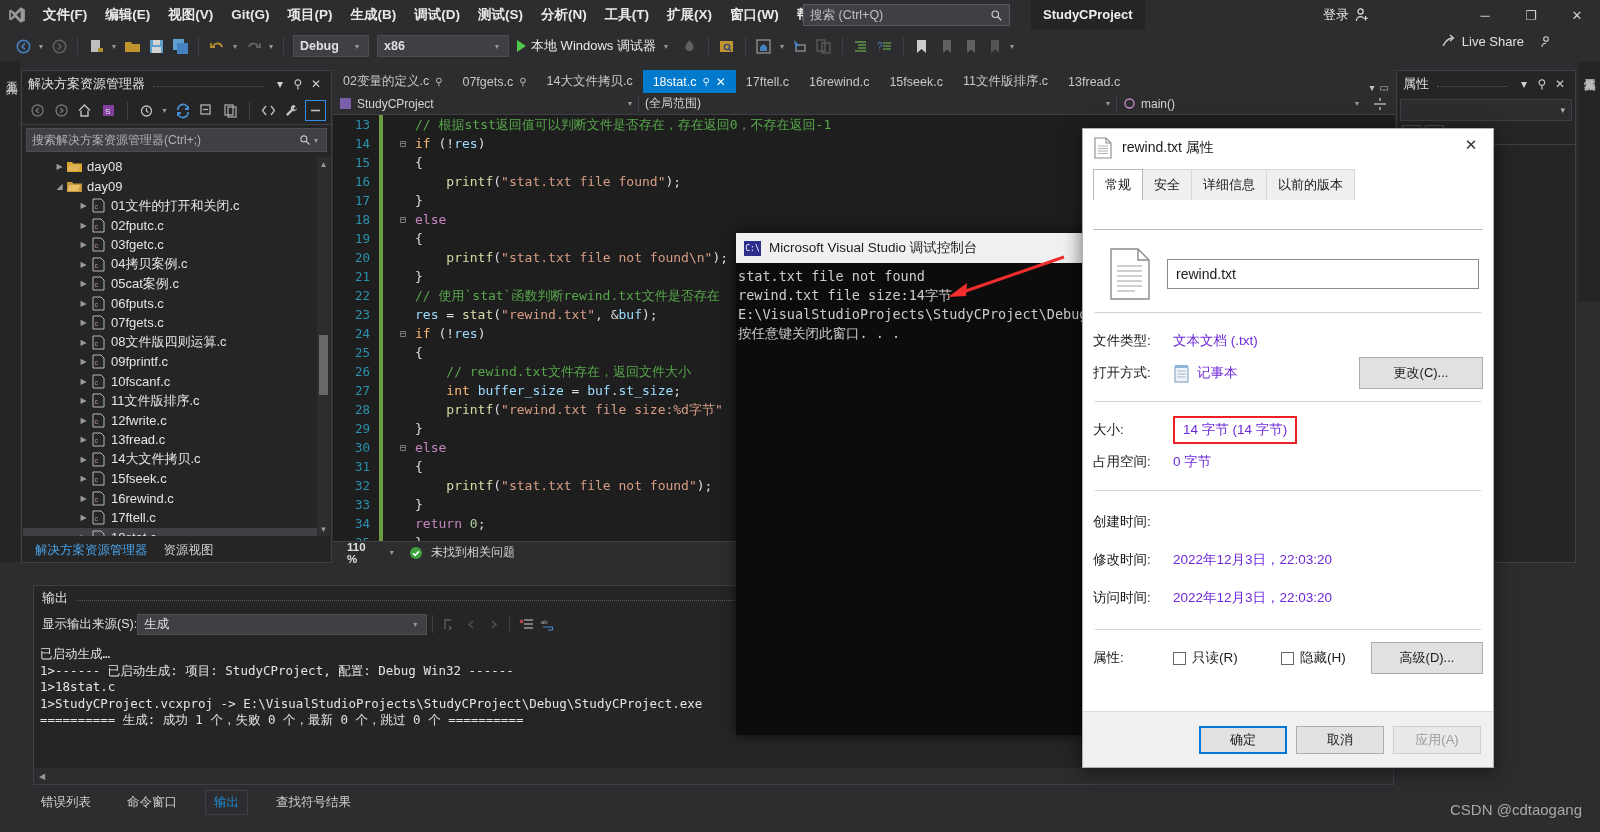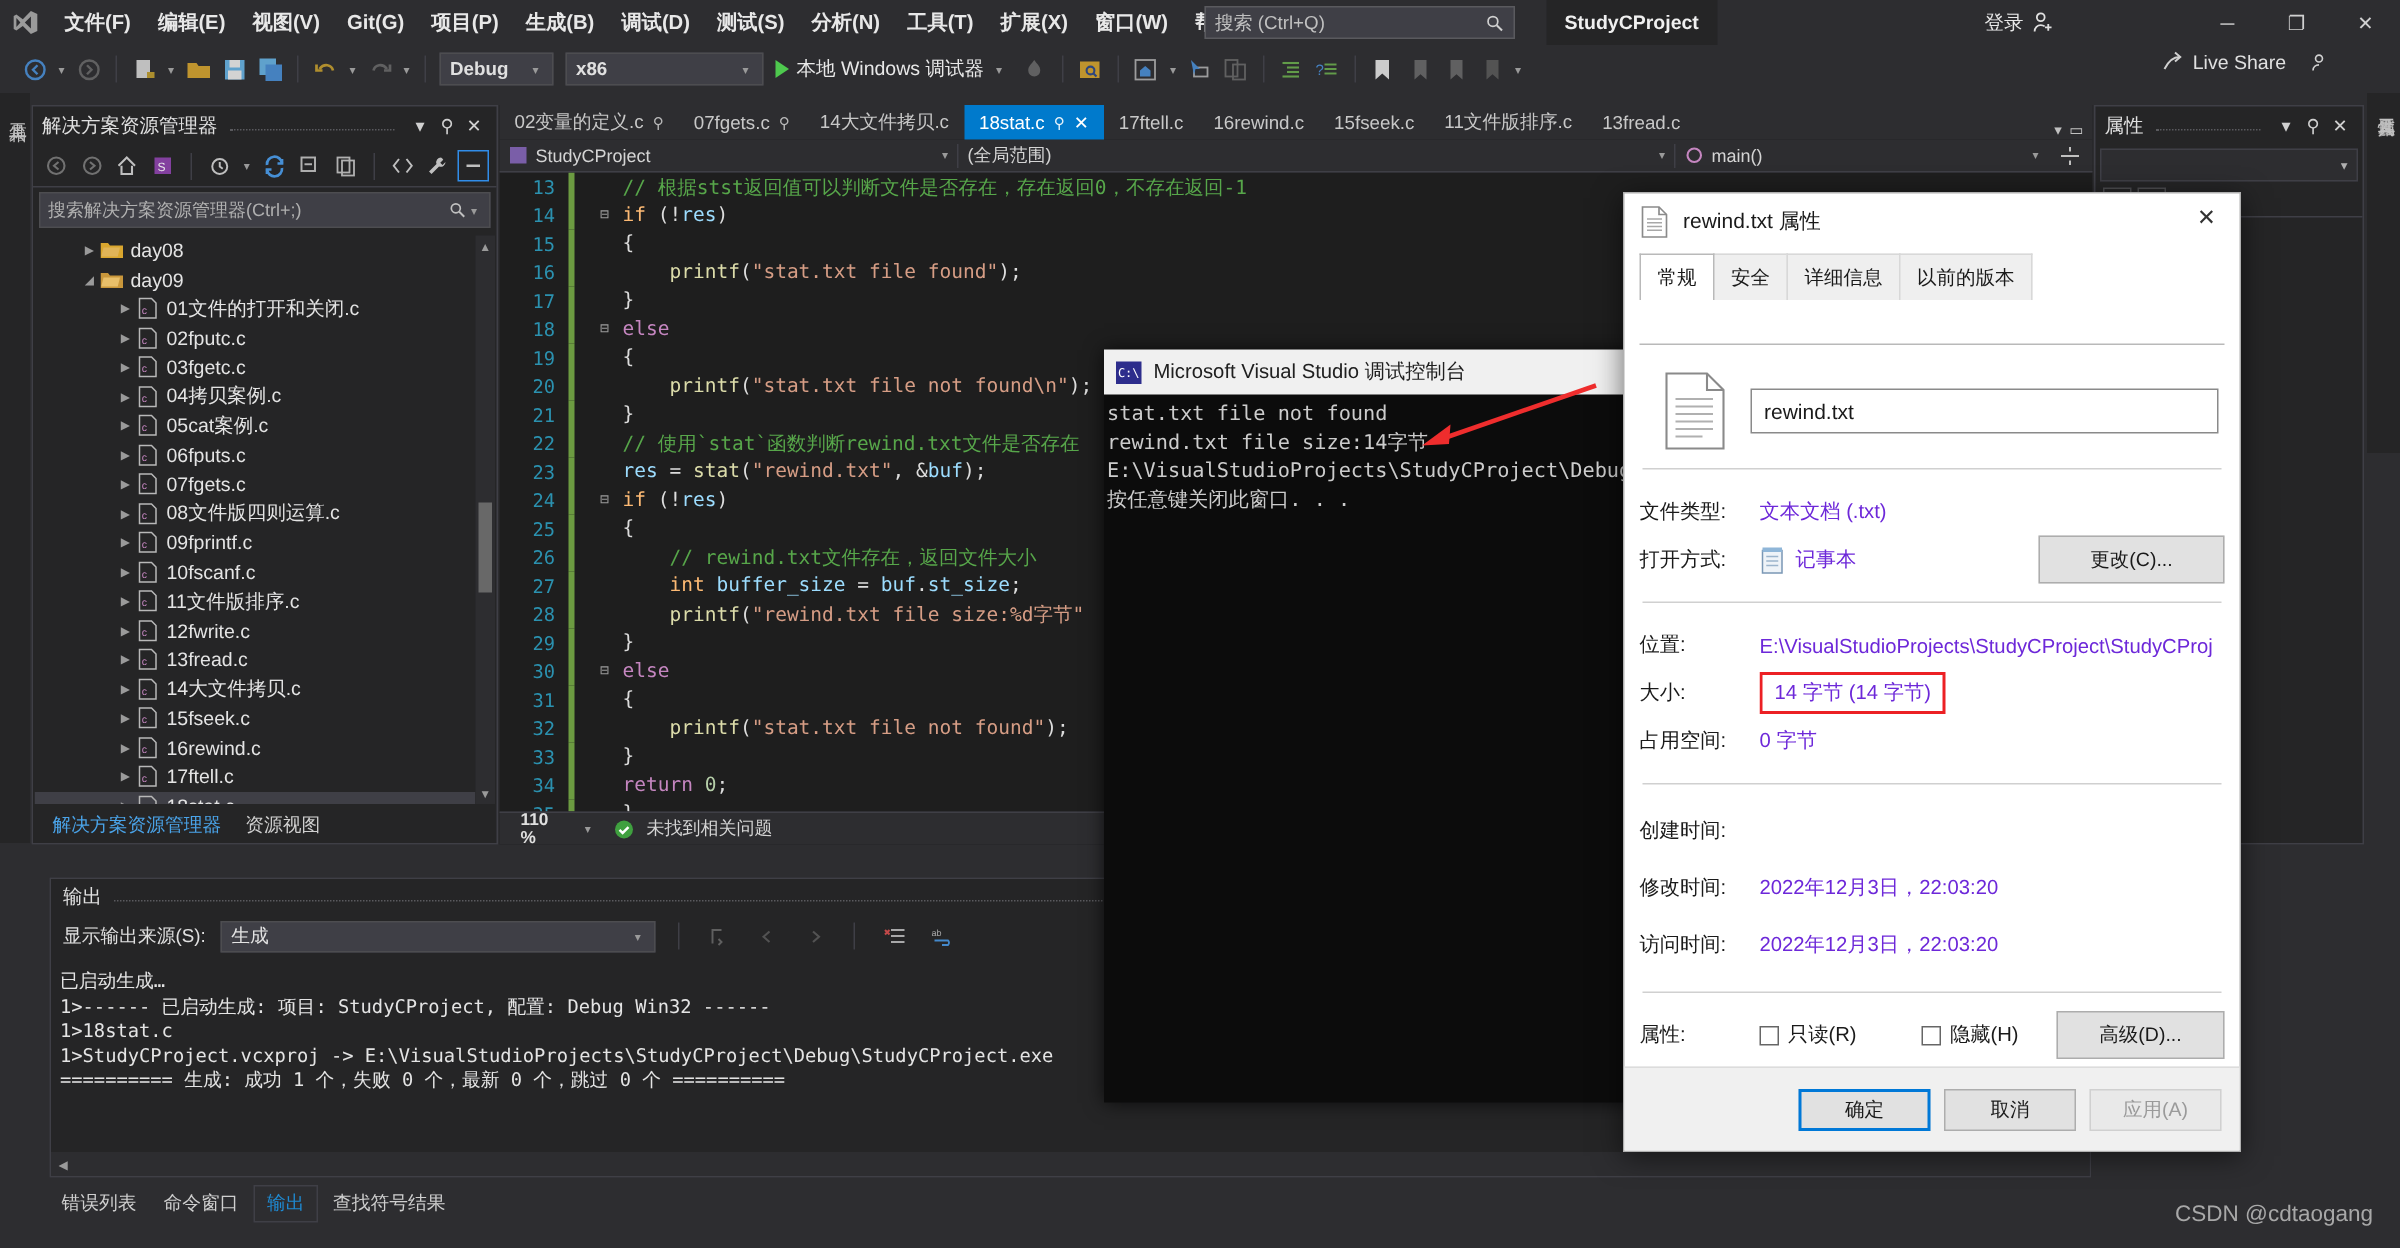--- a/index.html
+++ b/index.html
@@ -114,35 +114,35 @@
   .conico { width:17px; height:15px; background:#2d2d8c; color:#fff; font-size:8px;
      display:flex; align-items:center; justify-content:center; font-family:"DejaVu Sans Mono", monospace; }
   .conhdr .ct { color:#202020; font-size:13.5px; }
   .conbody { padding:4px 2px 0 2px; font-family:"DejaVu Sans Mono", monospace;
      font-size:13.5px; color:#cccccc; line-height:19px; white-space:pre; overflow:hidden; }
 
   
   .outpanel { position:absolute; left:33px; top:585px; width:1361px; height:200px; background:#252526;
      border:1px solid #3f3f46; }
   .outhdr { height:24px; display:flex; align-items:center; padding:0 8px; color:#e0e0e0; font-size:13px; }
-  .outbar { height:28px; display:flex; align-items:center; gap:10px; padding:0 8px; }
+  .outbar { height:28px; display:flex; align-items:center; gap:0; padding:0 8px; }
   .outbar .lbl { font-size:12.5px; color:#e0e0e0; }
   .outcombo { width:290px; height:21px; background:#3f3f46; border:1px solid #4d4d50;
      display:flex; align-items:center; padding:0 6px; font-size:12.5px; color:#e4e4e4; }
   .outcombo .cv { flex:1; }
   .outbody { position:absolute; left:6px; top:60px; right:6px; bottom:24px;
      font-family:"DejaVu Sans Mono", monospace; font-size:12.5px; color:#e4e4e4;
      line-height:16.5px; white-space:pre; overflow:hidden; }
   .outscroll { position:absolute; left:0; right:0; bottom:0; height:16px; background:#2d2d30;
      display:flex; align-items:center; }
   .outscroll .a { width:16px; text-align:center; color:#9a9a9a; font-size:8px; }
 
   
   .btabs { position:absolute; left:33px; top:790px; height:24px; display:flex; align-items:center;
-     gap:2px; font-size:12.5px; }
+     gap:20px; font-size:12.5px; }
   .btabs .bt { padding:3px 8px; color:#cfcfcf; }
   .btabs .bt.act { color:#1f8ad2; border:1px solid #3f3f46; }
 
   
   .propsp { position:absolute; left:1396px; top:70px; width:180px; height:493px; background:#252526;
      border:1px solid #3f3f46; }
   .propcombo { height:22px; margin:2px 3px; background:#2d2d30; border:1px solid #3f3f46;
      display:flex; align-items:center; justify-content:flex-end; padding:0 6px; color:#b0b0b0; font-size:9px; }
   .propbar { height:22px; display:flex; align-items:center; gap:4px; padding:0 5px; border-bottom:1px solid #3f3f46; }
   .propbar .pi { width:19px; height:17px; border:1px solid #4d4d50; display:flex;
@@ -985,24 +985,20 @@
                 <line x1="4.5" y1="13" x2="12.5" y2="13"></line>
               </g>
             </svg>
           <span>记事本</span>
         </span>
         <span class="pbtn">更改(C)...</span>
       </div>
 
       <div class="hr"></div>
 
-      <div class="prow">
-        <span class="plabel">位置:</span>
-        <span class="pval">E:\VisualStudioProjects\StudyCProject\StudyCProj</span>
-      </div>
 
       <div class="prow">
         <span class="plabel">大小:</span>
         <span class="pval">
           <span class="sizebox">14 字节 (14 字节)</span>
         </span>
       </div>
 
       <div class="prow">
         <span class="plabel">占用空间:</span>

